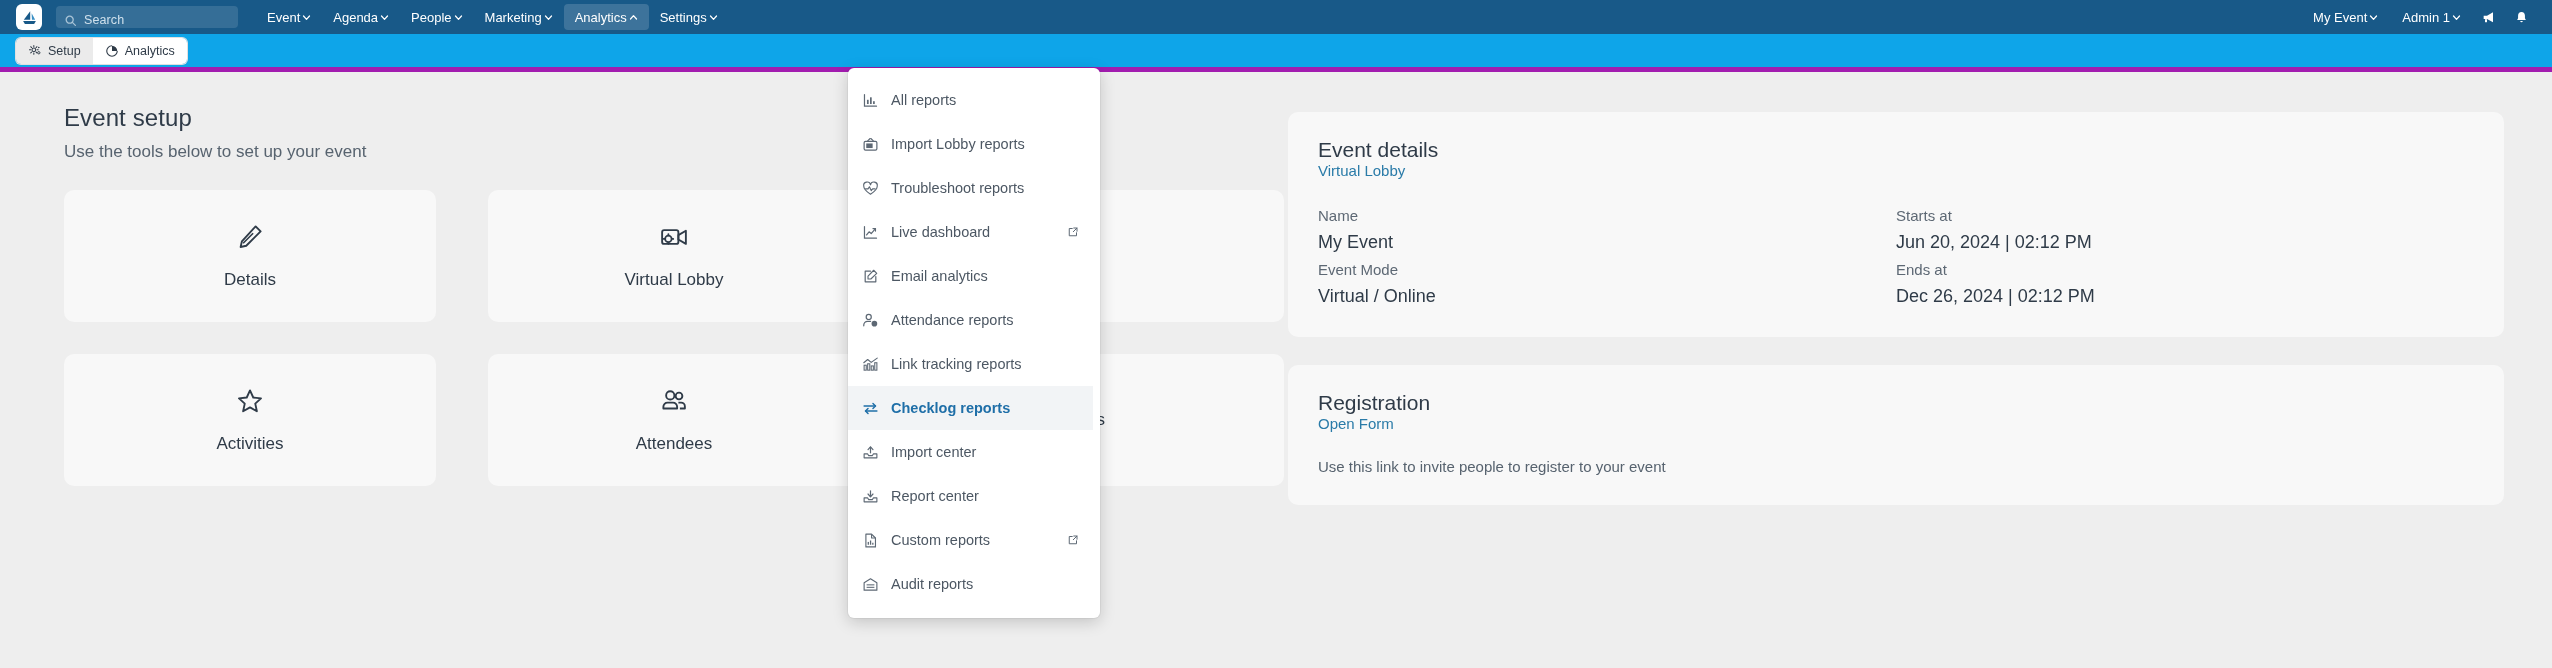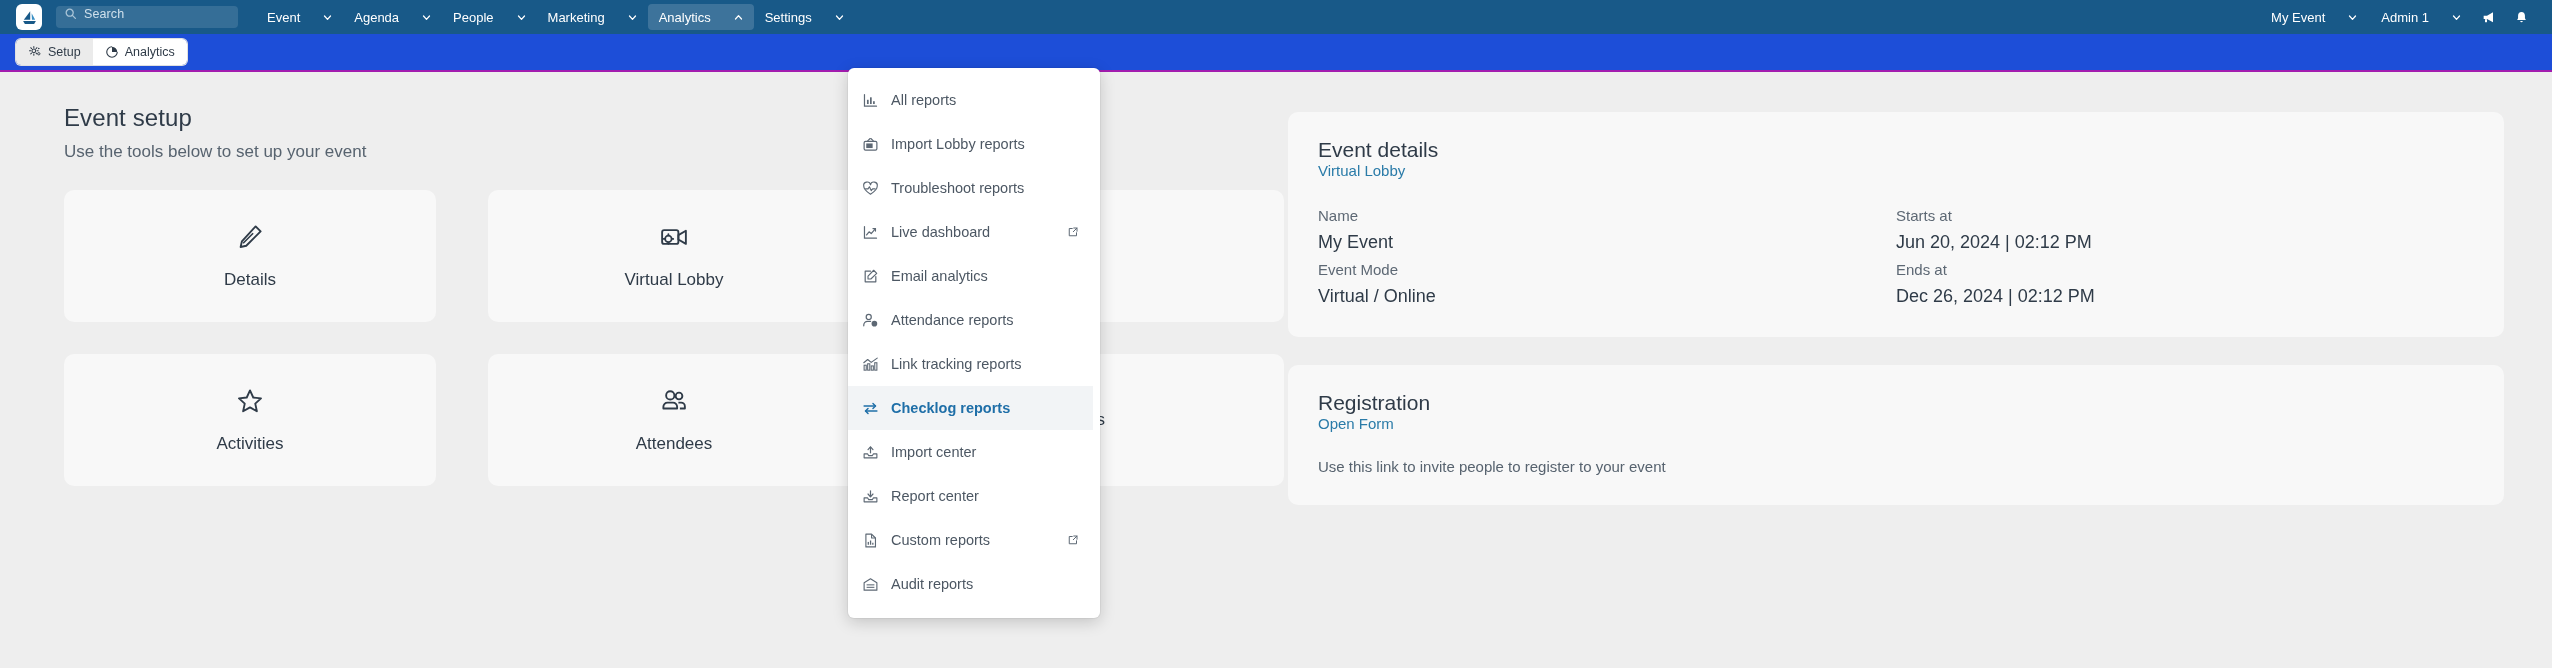--- a/index.html
+++ b/index.html
@@ -26,36 +26,36 @@
     display: flex; align-items: center; justify-content: center;
     flex: none;
   }
   .logo-box svg { display:block; }
 
   .search-box {
     margin-left: 14px;
     width: 182px; height: 22px;
     background: rgba(255,255,255,0.13);
     border-radius: 4px;
-    display: flex; align-items: flex-start;
+    display: flex; align-items: flex-end;
     padding: 1px 8px;
     flex: none;
   }
   .search-box .sicon { width: 13px; height: 13px; flex: none; opacity: .75; }
   .search-ph {
     margin-left: 7px;
     font-size: 12.5px;
     color: #cfe0ec;
     letter-spacing: .1px;
     white-space: nowrap;
   }
 
   .navitems { display: flex; align-items: center; margin-left: 18px; height: 34px; }
   .navitem {
-    display: flex; align-items: center; gap: 23px;
+    display: flex; align-items: center; gap: 2px;
     height: 26px; padding: 0 11px;
     color: #ffffff; font-size: 13px;
     border-radius: 4px;
     white-space: nowrap;
     cursor: pointer;
   }
   .navitem.active { background: rgba(255,255,255,0.16); }
   .chev { width: 9px; height: 9px; flex: none; }
 
   .nav-right {
@@ -66,24 +66,24 @@
   .iconbtn {
     width: 30px; height: 26px;
     display: flex; align-items: center; justify-content: center;
     color: #fff; cursor: pointer; border-radius: 4px;
   }
 
   
   .subnav {
     position: absolute; top: 34px; left: 0;
     width: 2552px; height: 38px;
-    background: #1d4ed8;
+    background: #0ea5e9;
     display: flex; align-items: center;
     padding-left: 16px;
-    border-bottom: 2px solid #a21caf;
+    border-bottom: 5px solid #a21caf;
   }
   .seg {
     display: flex; align-items: center;
     border-radius: 5px;
     overflow: hidden;
     height: 26px;
     box-shadow: 0 0 0 1px #e0e0e0;
   }
   .segbtn {
     display: flex; align-items: center; gap: 6px;

